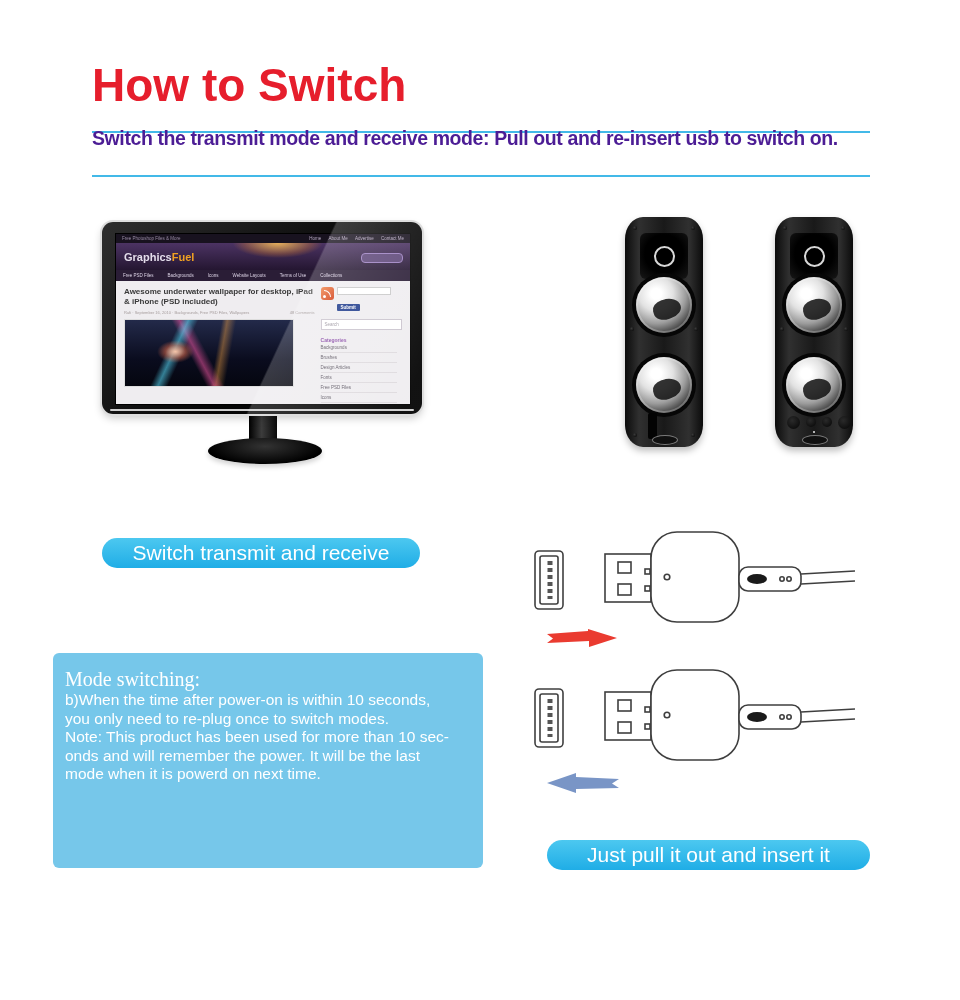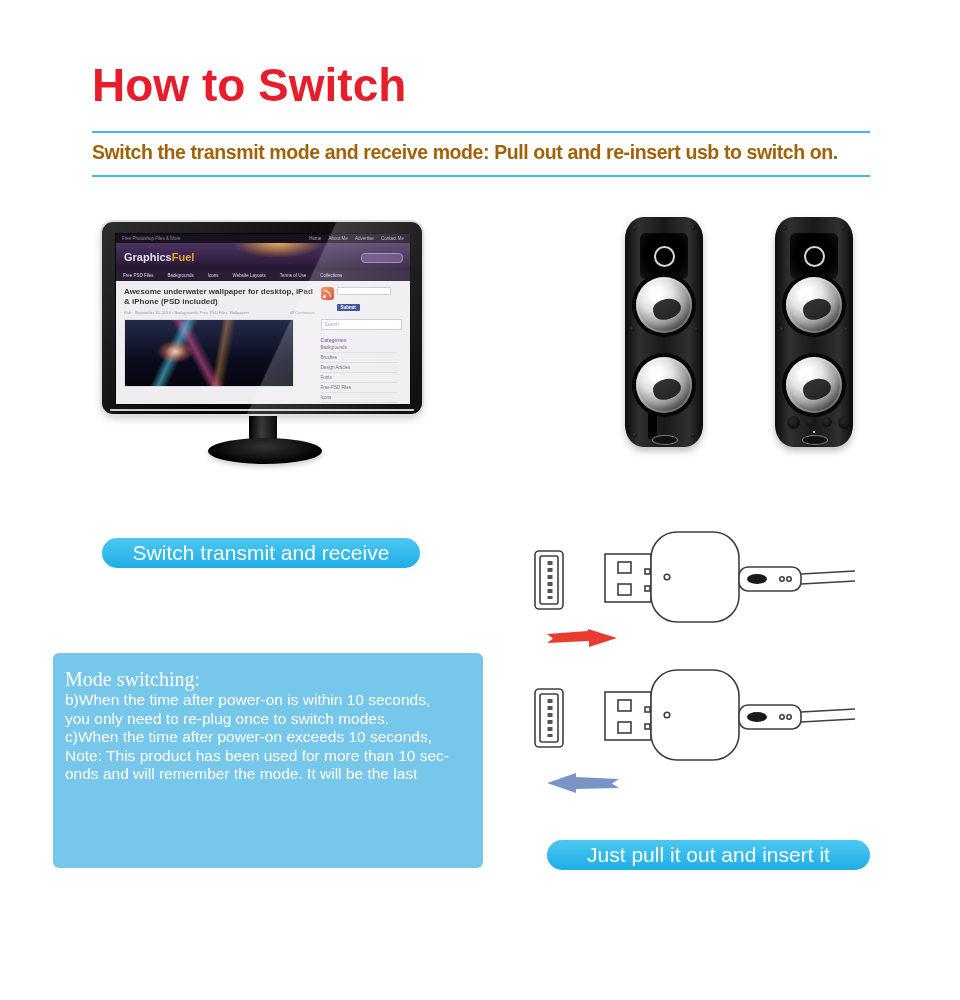--- a/index.html
+++ b/index.html
@@ -4,22 +4,22 @@
 <style>
   html,body{margin:0;padding:0;background:#fff;}
   .canvas{position:relative;width:960px;height:1000px;background:#fff;overflow:hidden;
           font-family:"Liberation Sans",sans-serif;}
 
   
   .page-title{position:absolute;left:92px;top:58px;font-size:46px;font-weight:bold;
               color:#e61e2c;letter-spacing:0;}
   .rule{position:absolute;left:92px;width:778px;height:2px;background:#43b9e8;}
   .rule1{top:131px;} .rule2{top:175px;}
-  .subtitle{position:absolute;left:92px;top:141px;width:782px;font-size:19.5px;font-weight:bold;
-            color:#a16207;letter-spacing:-0.4px;}
+  .subtitle{position:absolute;left:92px;top:127px;width:782px;font-size:19.5px;font-weight:bold;
+            color:#4c1d95;letter-spacing:-0.4px;}
 
   
   .monitor-group{position:absolute;left:102px;top:222px;width:320px;height:242px;}
   .monitor-bezel{position:absolute;left:0;top:0;width:320px;height:192px;border-radius:11px;
                  background:linear-gradient(135deg,#2e2e2e,#050505 60%);
                  box-shadow:0 0 0 2px #dedede,0 4px 8px rgba(0,0,0,.22);}
   .monitor-chin{position:absolute;left:8px;right:8px;bottom:3px;height:2px;background:#cfcfcf;border-radius:1px;}
   .screen{position:absolute;left:13px;top:11px;width:294px;height:170px;background:#fff;
           overflow:hidden;border:1px solid #000;}
   .gloss{position:absolute;left:0;top:0;width:320px;height:192px;border-radius:11px;
@@ -230,23 +230,23 @@
     <div class="badge"></div>
   </div>
 
   <div class="pill transmit">Switch transmit and receive</div>
   <div class="pill insert">Just pull it out and insert it</div>
 
   <div class="mode-box">
     <div class="mode-title">Mode switching:</div>
     <div class="mode-line">b)When the time after power-on is within 10 seconds,</div>
     <div class="mode-line">you only need to re-plug once to switch modes.</div>
-    <div class="mode-line">c)When the time after power-on exceeds 10 seconds,</div>
     <div class="mode-line">Note: This product has been used for more than 10 sec-</div>
-    <div class="mode-line">onds and will remember the mode. It will be the last</div>
+    <div class="mode-line">onds and will remember the power. It will be the last</div>
+    <div class="mode-line">mode when it is powerd on next time.</div>
   </div>
 
   <svg class="usb-svg usb1" viewBox="0 0 322 100">
     <g fill="#fff" stroke="#3f3f3f" stroke-width="1.6">
       <rect x="2" y="24" width="28" height="58" rx="4"></rect>
       <rect x="7" y="29" width="18" height="48" rx="2"></rect>
       <line x1="17" y1="34" x2="17" y2="72" stroke="#555" stroke-width="5" stroke-dasharray="4 3" fill="none"></line>
       <rect x="72" y="27" width="46" height="48"></rect>
       <rect x="85" y="35" width="13" height="11"></rect>
       <rect x="85" y="57" width="13" height="11"></rect>

